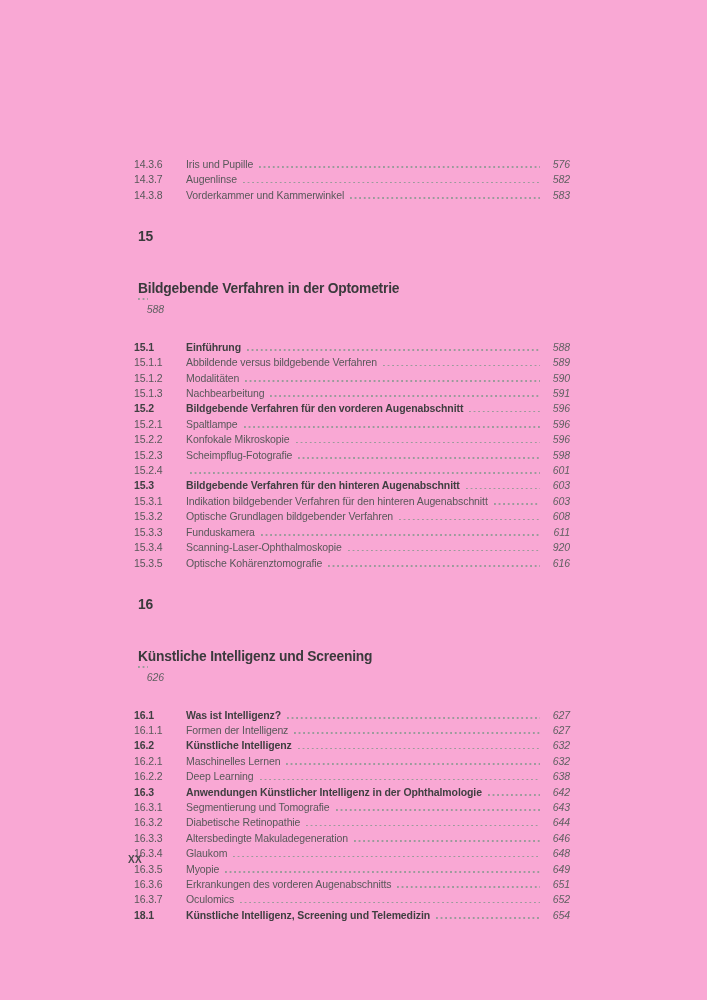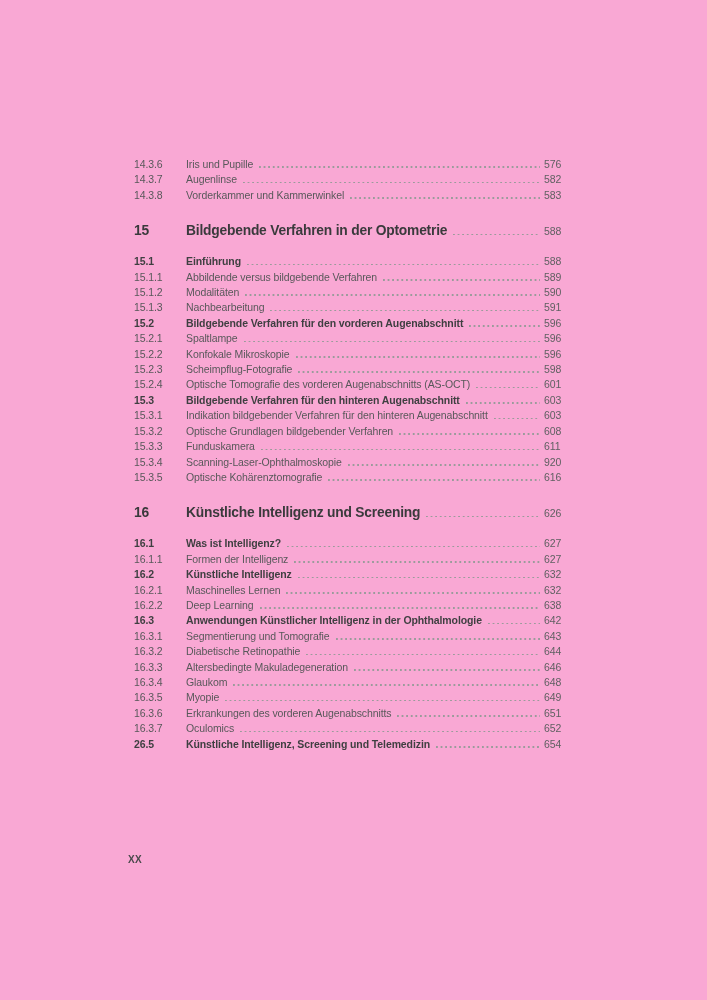--- a/index.html
+++ b/index.html
@@ -46,35 +46,37 @@
     height: 1.6px;
     margin: 0 4px 0 4px;
     background-image: radial-gradient(circle at 1px 0.8px, #9b9b9b 0.85px, rgba(0,0,0,0) 1.05px);
     background-size: 4.6px 1.6px;
     background-repeat: repeat-x;
     background-position: left bottom;
   }
   .toc-row .pagenum {
     flex: 0 0 26px;
     width: 26px;
-    text-align: left;
+    text-align: right;
     font-weight: 400;
     font-size: 10.5px;
     color: #606062;
+    font-style: italic;
   }
   .toc-row.bold .num,
   .toc-row.bold .title {
     font-weight: 700;
     color: #3f3f41;
   }
   .chapter-row {
     font-size: 13.8px;
     line-height: 18px;
-    margin-top: 19px;
+    margin-top: 25px;
     margin-bottom: 14px;
+    flex-direction: column;
   }
   .chapter-row .num,
   .chapter-row .title {
     font-weight: 700;
     color: #3a3a3c;
     letter-spacing: -0.2px;
   }
   .entry-block { }
   .footer-pagelabel {
     position: absolute;
@@ -172,21 +174,20 @@
 
   <div class="toc-row entry-row">
     <span class="num">15.2.3</span>
     <span class="title">Scheimpflug-Fotografie</span>
     <span class="leader"></span>
     <span class="pagenum">598</span>
   </div>
 
   <div class="toc-row entry-row">
     <span class="num">15.2.4</span>
-    <span class="title">Optische Tomografie des vorderen Augenabschnitts (AS-OCT)</span>
     <span class="leader"></span>
     <span class="pagenum">601</span>
   </div>
 
   <div class="toc-row entry-row bold">
     <span class="num">15.3</span>
     <span class="title">Bildgebende Verfahren für den hinteren Augenabschnitt</span>
     <span class="leader"></span>
     <span class="pagenum">603</span>
   </div>
@@ -319,21 +320,21 @@
   </div>
 
   <div class="toc-row entry-row">
     <span class="num">16.3.7</span>
     <span class="title">Oculomics</span>
     <span class="leader"></span>
     <span class="pagenum">652</span>
   </div>
 
   <div class="toc-row entry-row bold">
-    <span class="num">26.5</span>
+    <span class="num">18.1</span>
     <span class="title">Künstliche Intelligenz, Screening und Telemedizin</span>
     <span class="leader"></span>
     <span class="pagenum">654</span>
   </div>
 </div>
     </main>
 
   <div class="footer-pagelabel">XX</div>
 </div>
 

